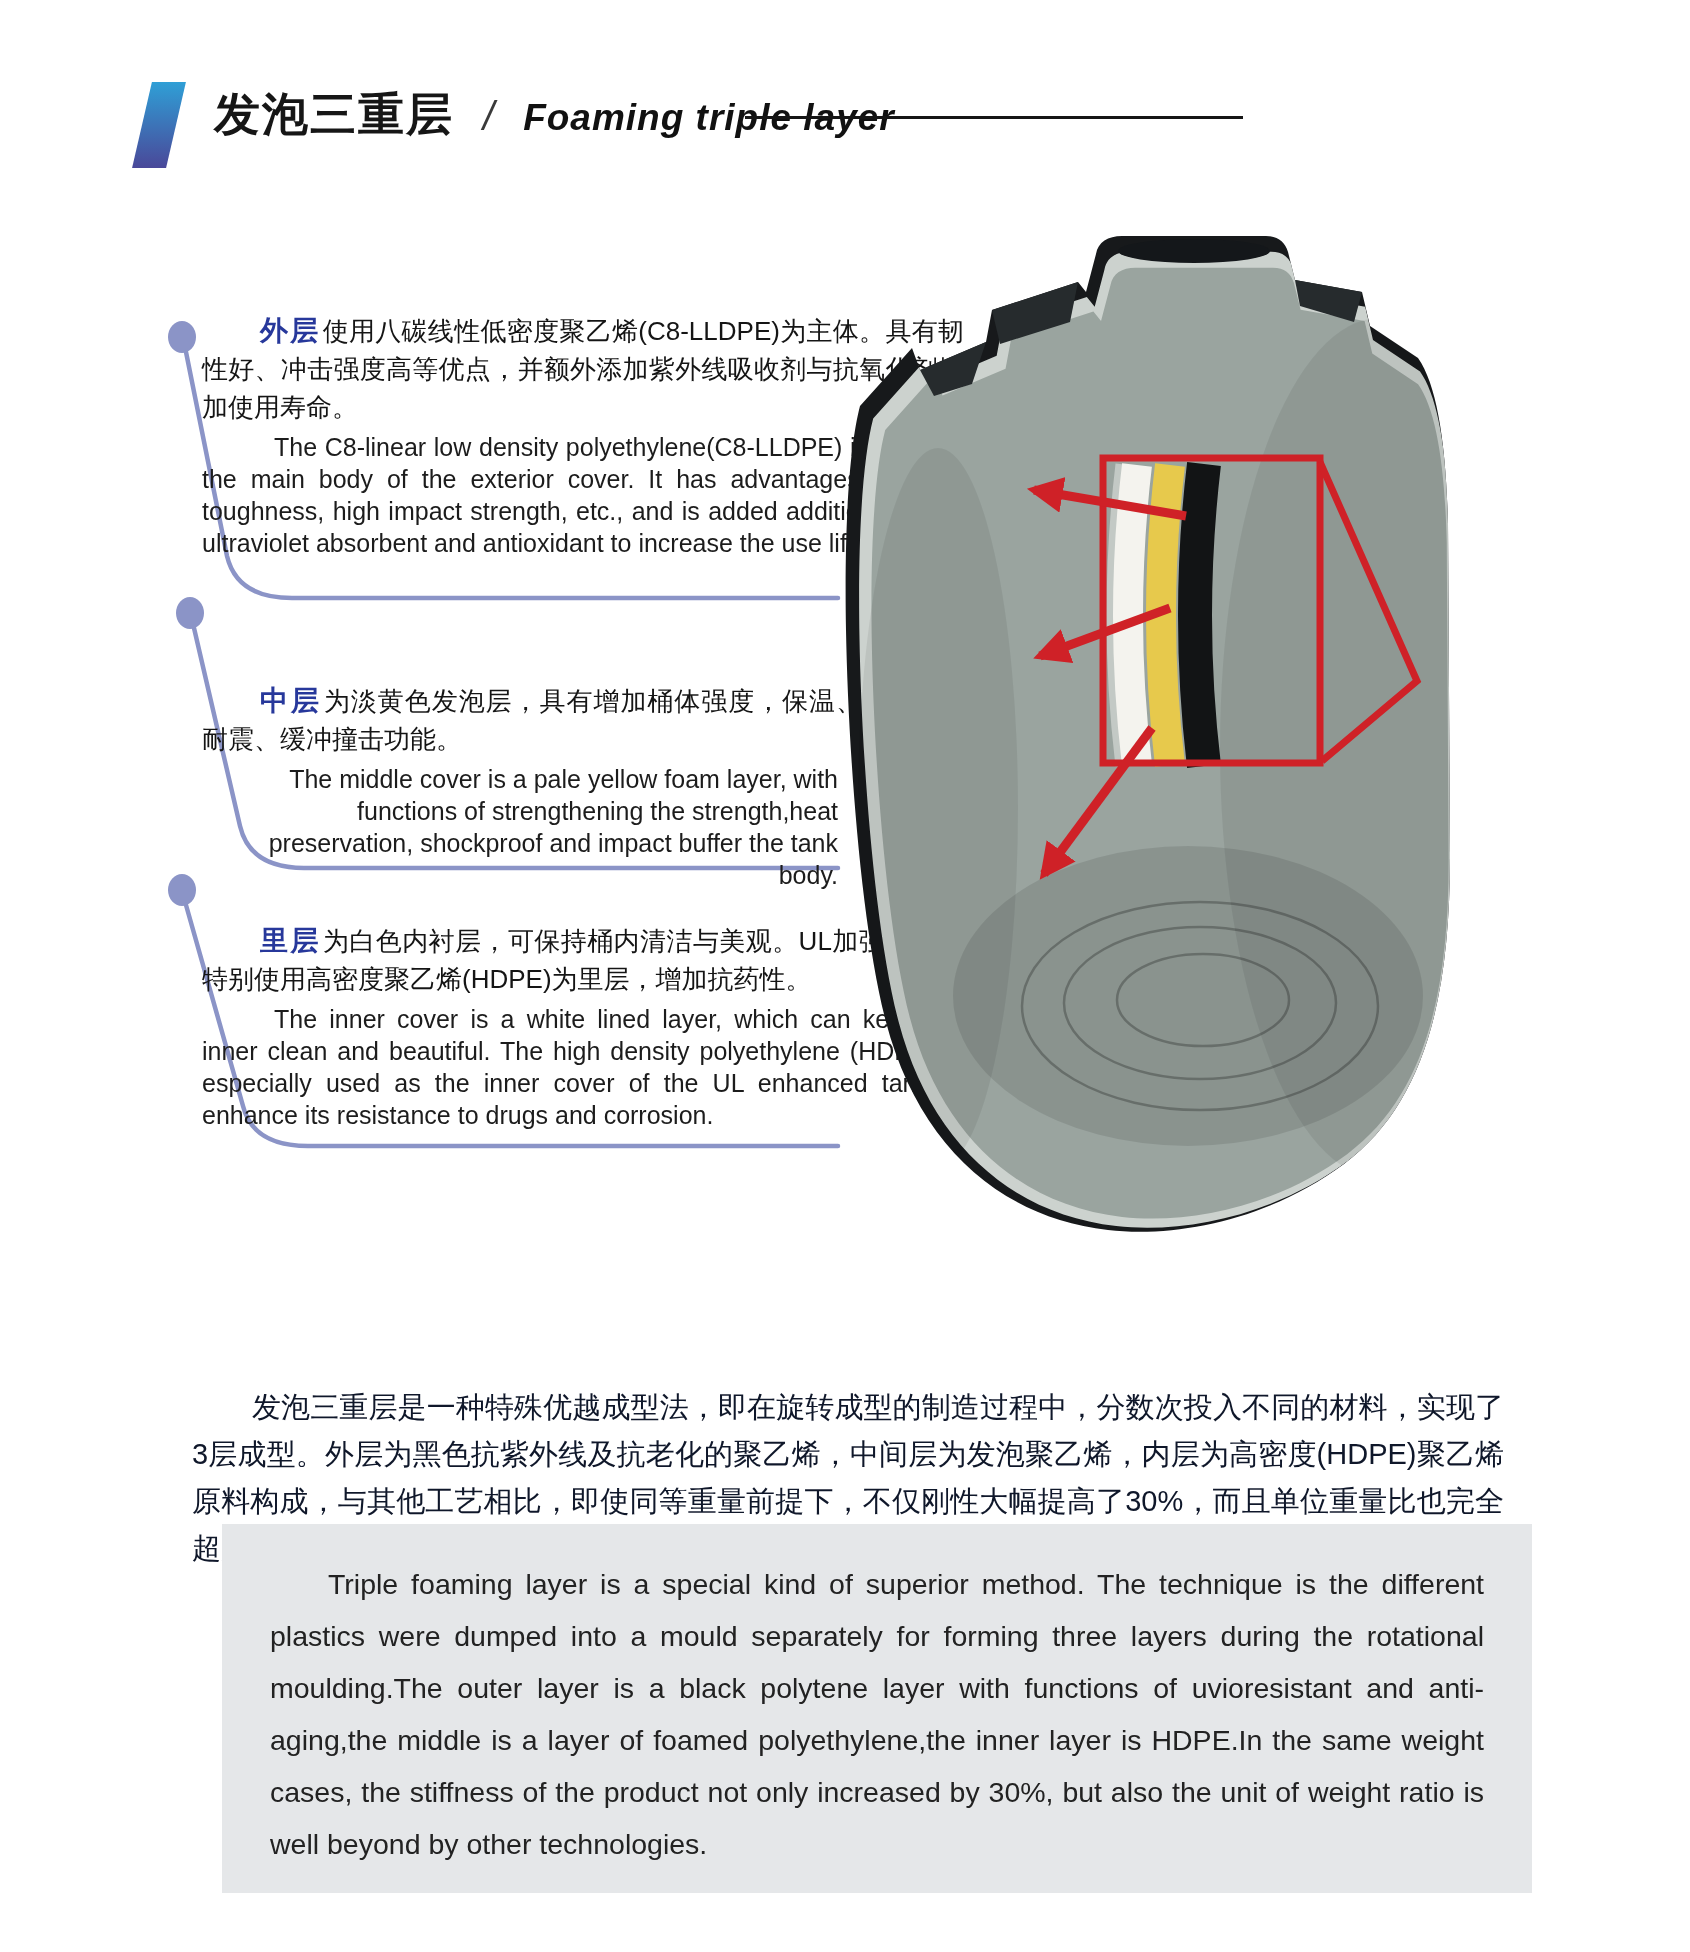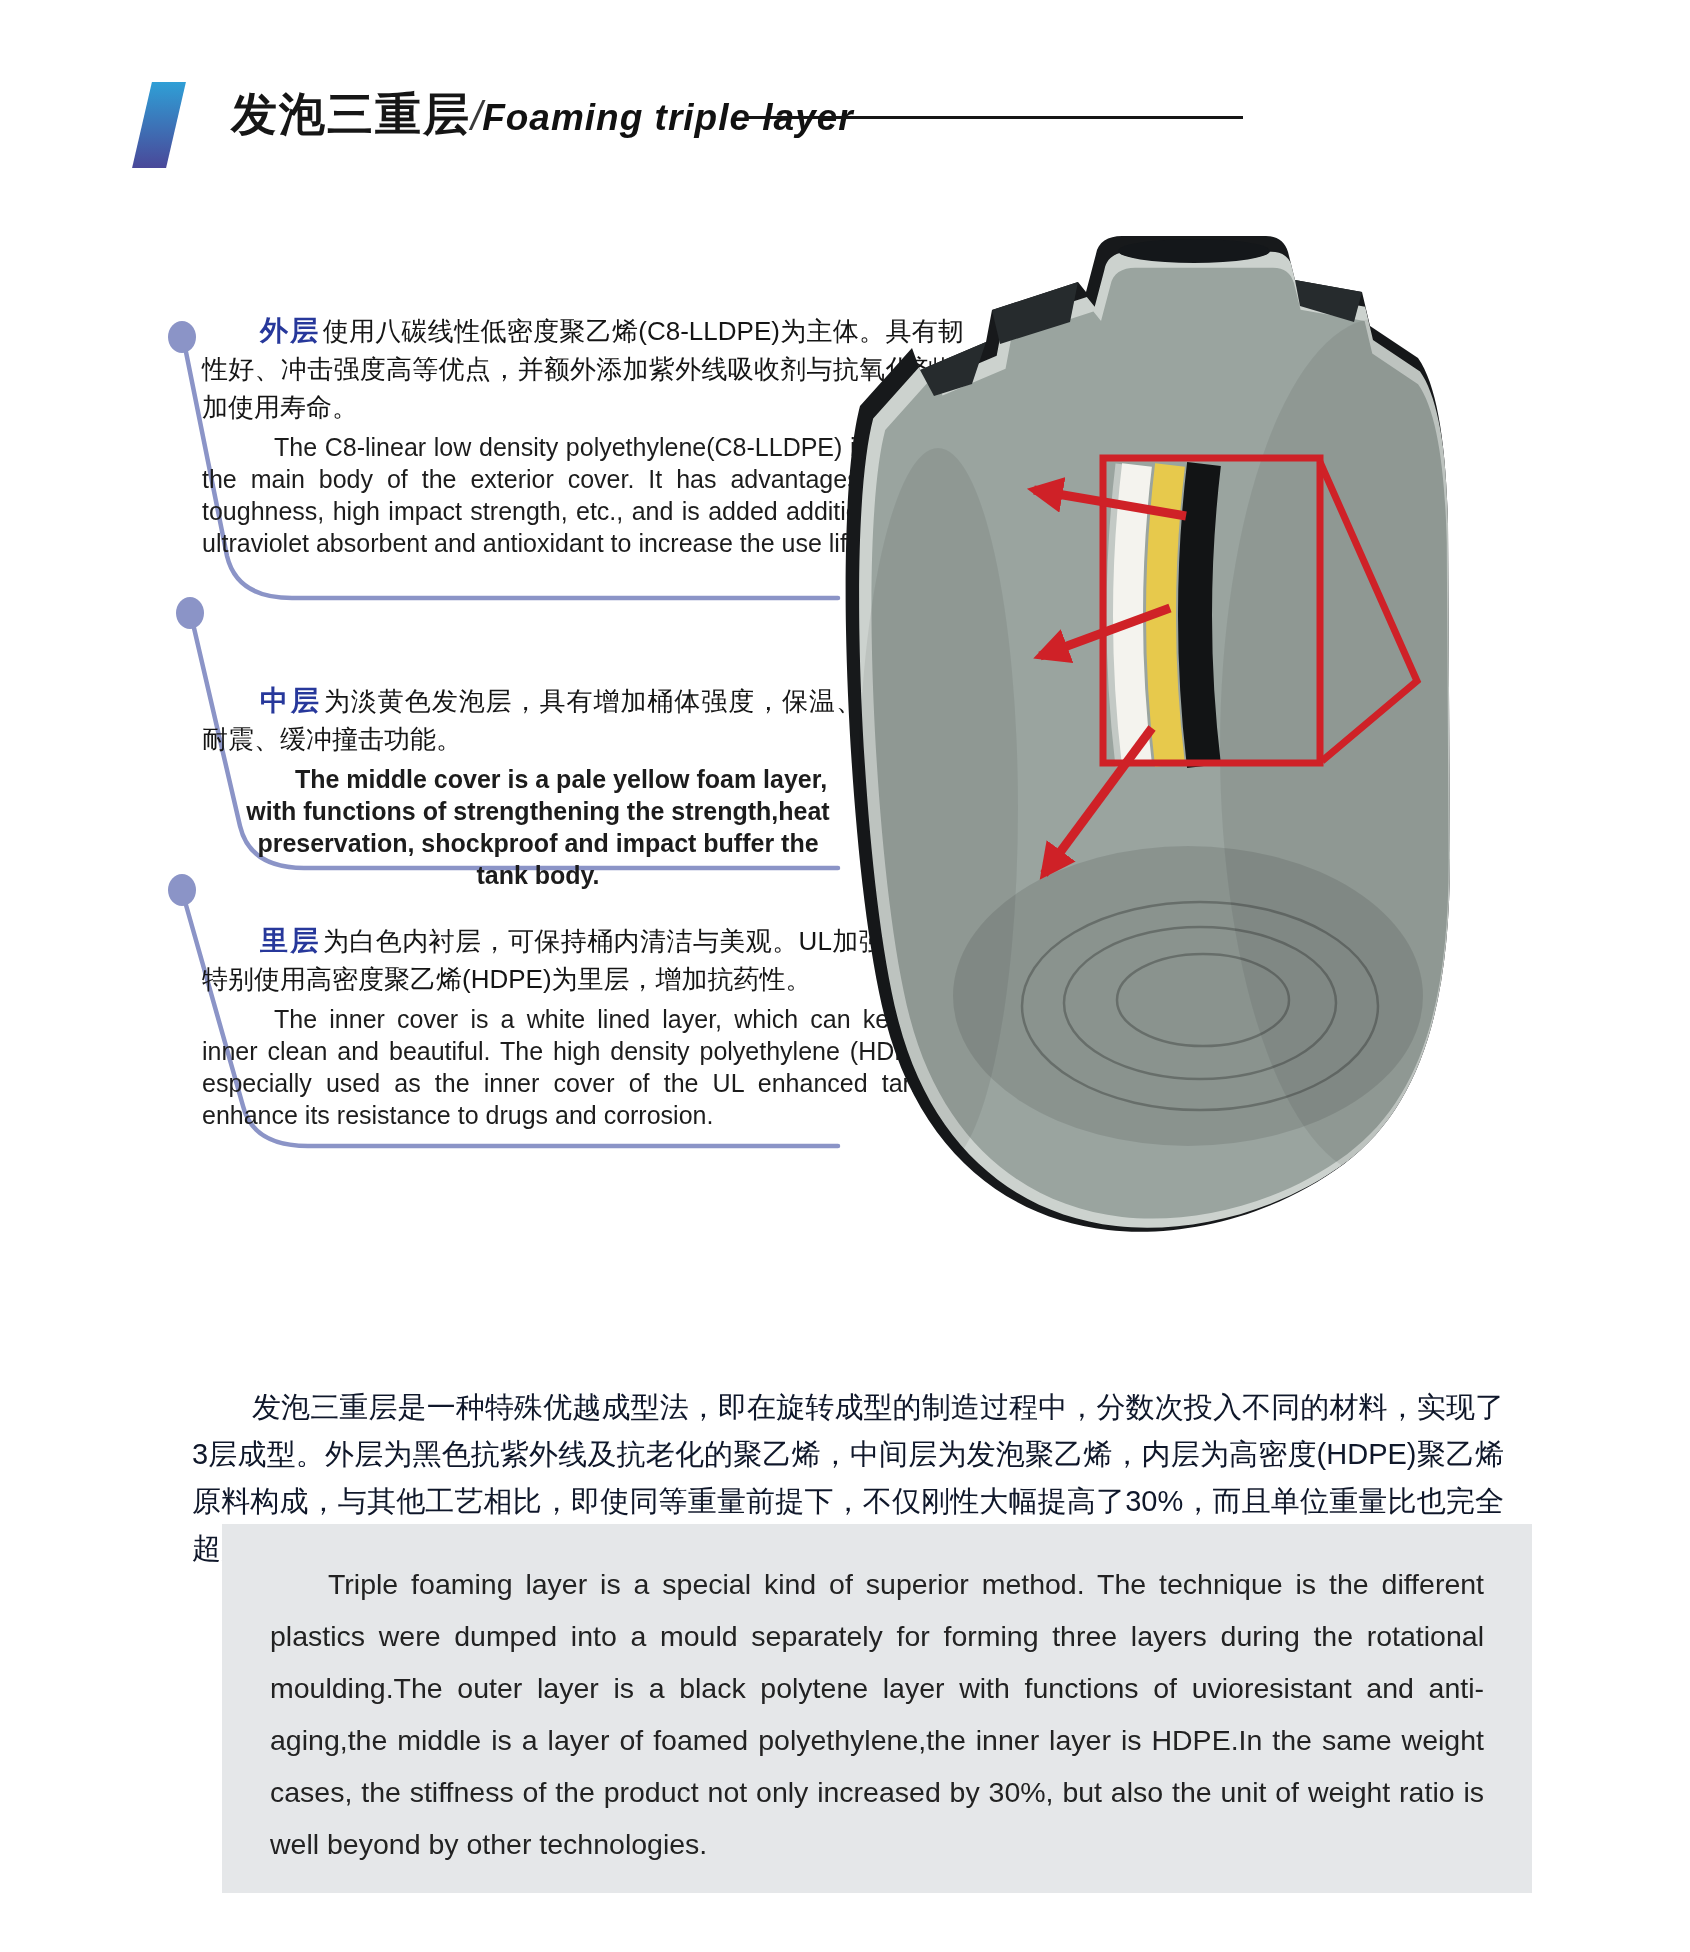--- a/index.html
+++ b/index.html
@@ -6,35 +6,35 @@
   .canvas{
     position:relative;width:1690px;height:1952px;background:#fff;overflow:hidden;
     font-family:"Liberation Sans","DejaVu Sans",sans-serif;color:var(--c-text,#1a1a1a);
   }
   
   .hdr-accent{
     position:absolute;left:142px;top:82px;width:34px;height:86px;
     background:linear-gradient(180deg,var(--c-accent-top,#2f9fd6),var(--c-accent-bottom,#4a4899));
     transform:skewX(-13deg);
   }
-  .hdr{position:absolute;left:231px;top:84px;display:flex;align-items:baseline;gap:0;white-space:nowrap;}
+  .hdr{position:absolute;left:214px;top:84px;display:flex;align-items:baseline;gap:29px;white-space:nowrap;}
   .hdr .t-zh{font-size:46px;font-weight:bold;letter-spacing:2px;color:#161616;}
   .hdr .t-sep{font-size:40px;font-style:italic;color:#3a3a3a;}
   .hdr .t-en{font-size:37px;font-style:italic;font-weight:600;color:#111;letter-spacing:1px;}
   .hdr-rule{position:absolute;left:745px;top:116px;width:498px;height:3px;background:#161616;}
   
   .overlay{position:absolute;left:0;top:0;pointer-events:none;}
   .conn{stroke:var(--c-connector,#8b94c7);stroke-width:4.5;fill:none;stroke-linecap:round;}
   .conn-dot{fill:var(--c-connector,#8b94c7);}
   
   .block{position:absolute;}
   .zh{font-size:26px;line-height:38px;text-align:justify;text-indent:58px;color:#151515;margin:0;}
   .zh .lbl{font-size:28px;font-weight:bold;color:var(--c-label-blue,#27389b);letter-spacing:2px;padding-right:2px;}
   .en{font-size:25px;line-height:32px;text-align:justify;text-indent:72px;color:#1c1c1c;margin:5px 0 0 0;}
-  .en.loose{text-align:center;text-indent:46px;padding-left:36px;width:600px;font-weight:bold;}
+  .en.loose{text-align:right;text-indent:46px;padding-left:36px;width:600px;}
   
   .sum-zh{position:absolute;left:192px;top:1384px;width:1312px;margin:0;
     font-size:29px;line-height:47px;text-align:justify;text-indent:60px;color:#0f172a;}
   .graybox{position:absolute;left:222px;top:1524px;width:1310px;height:369px;
     background:var(--c-graybox,#e5e7e9);}
   .sum-en{margin:34px 48px;font-size:28.5px;line-height:52px;text-align:justify;text-indent:58px;color:#222;}
   
   .tank{position:absolute;left:820px;top:228px;}
   .shell{fill:var(--c-tank-shell,#17191b);}
   .rim{fill:var(--c-tank-rim,#ccd2ce);}

